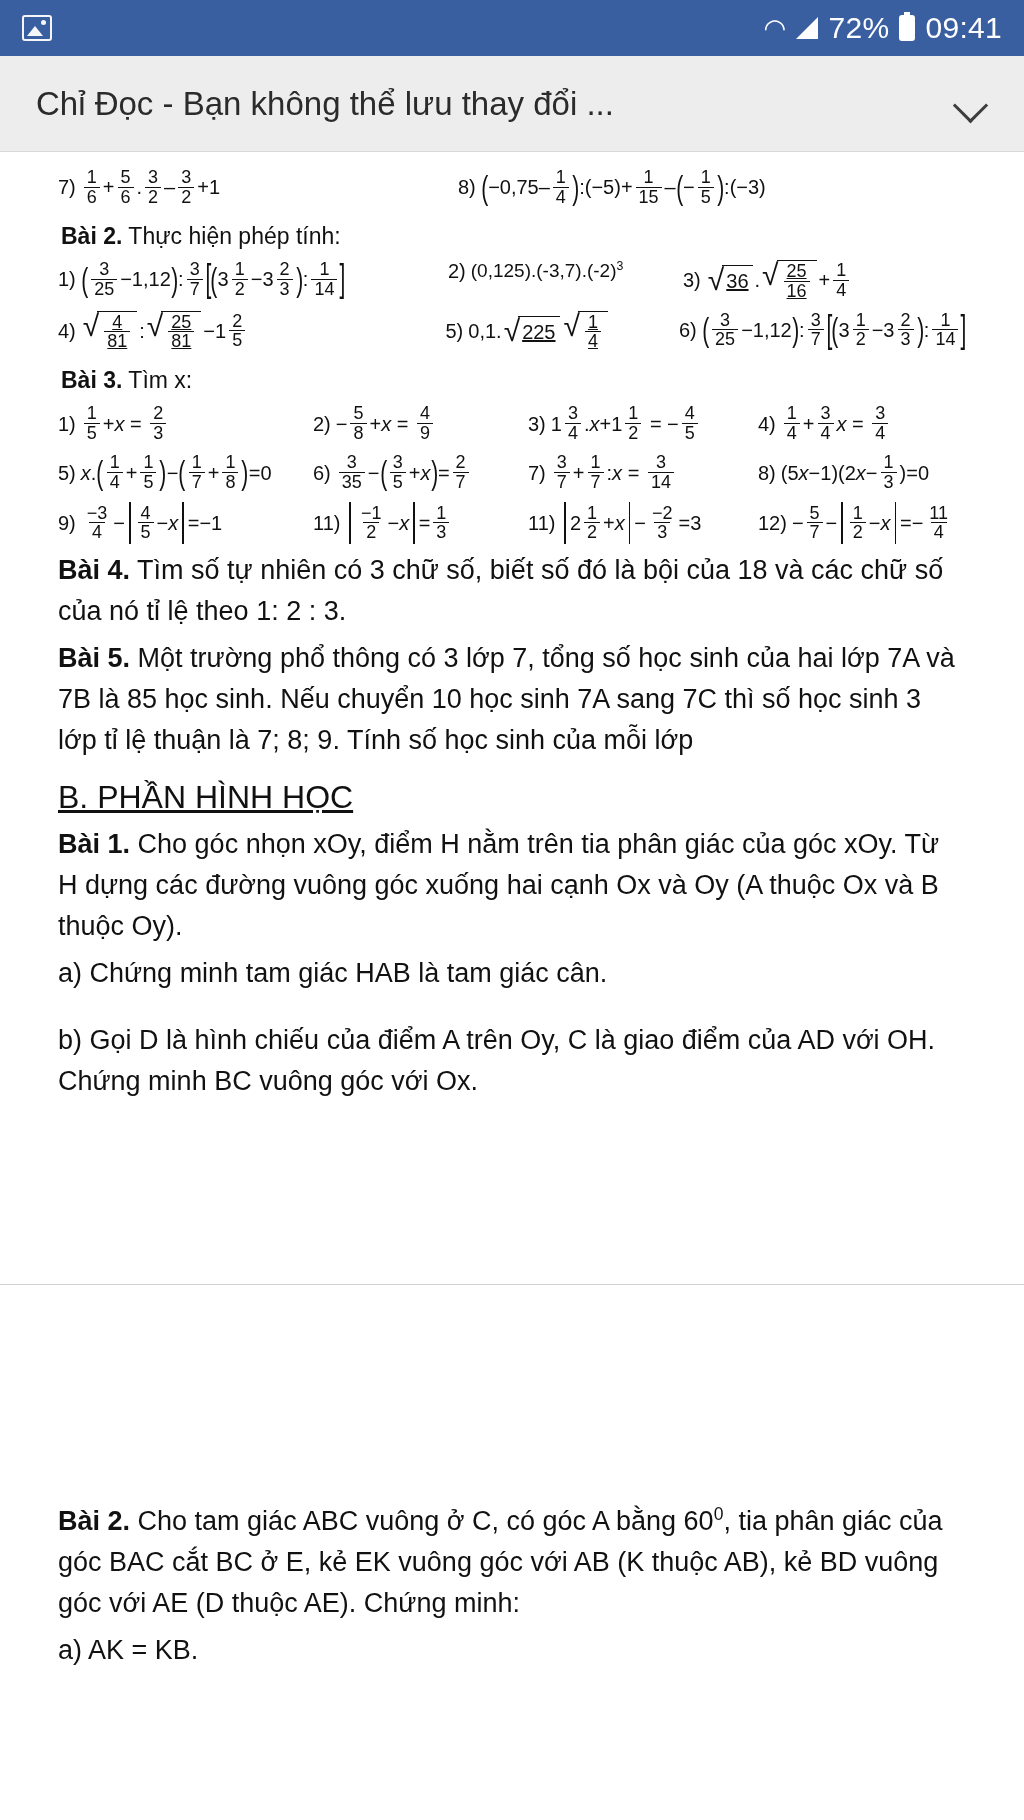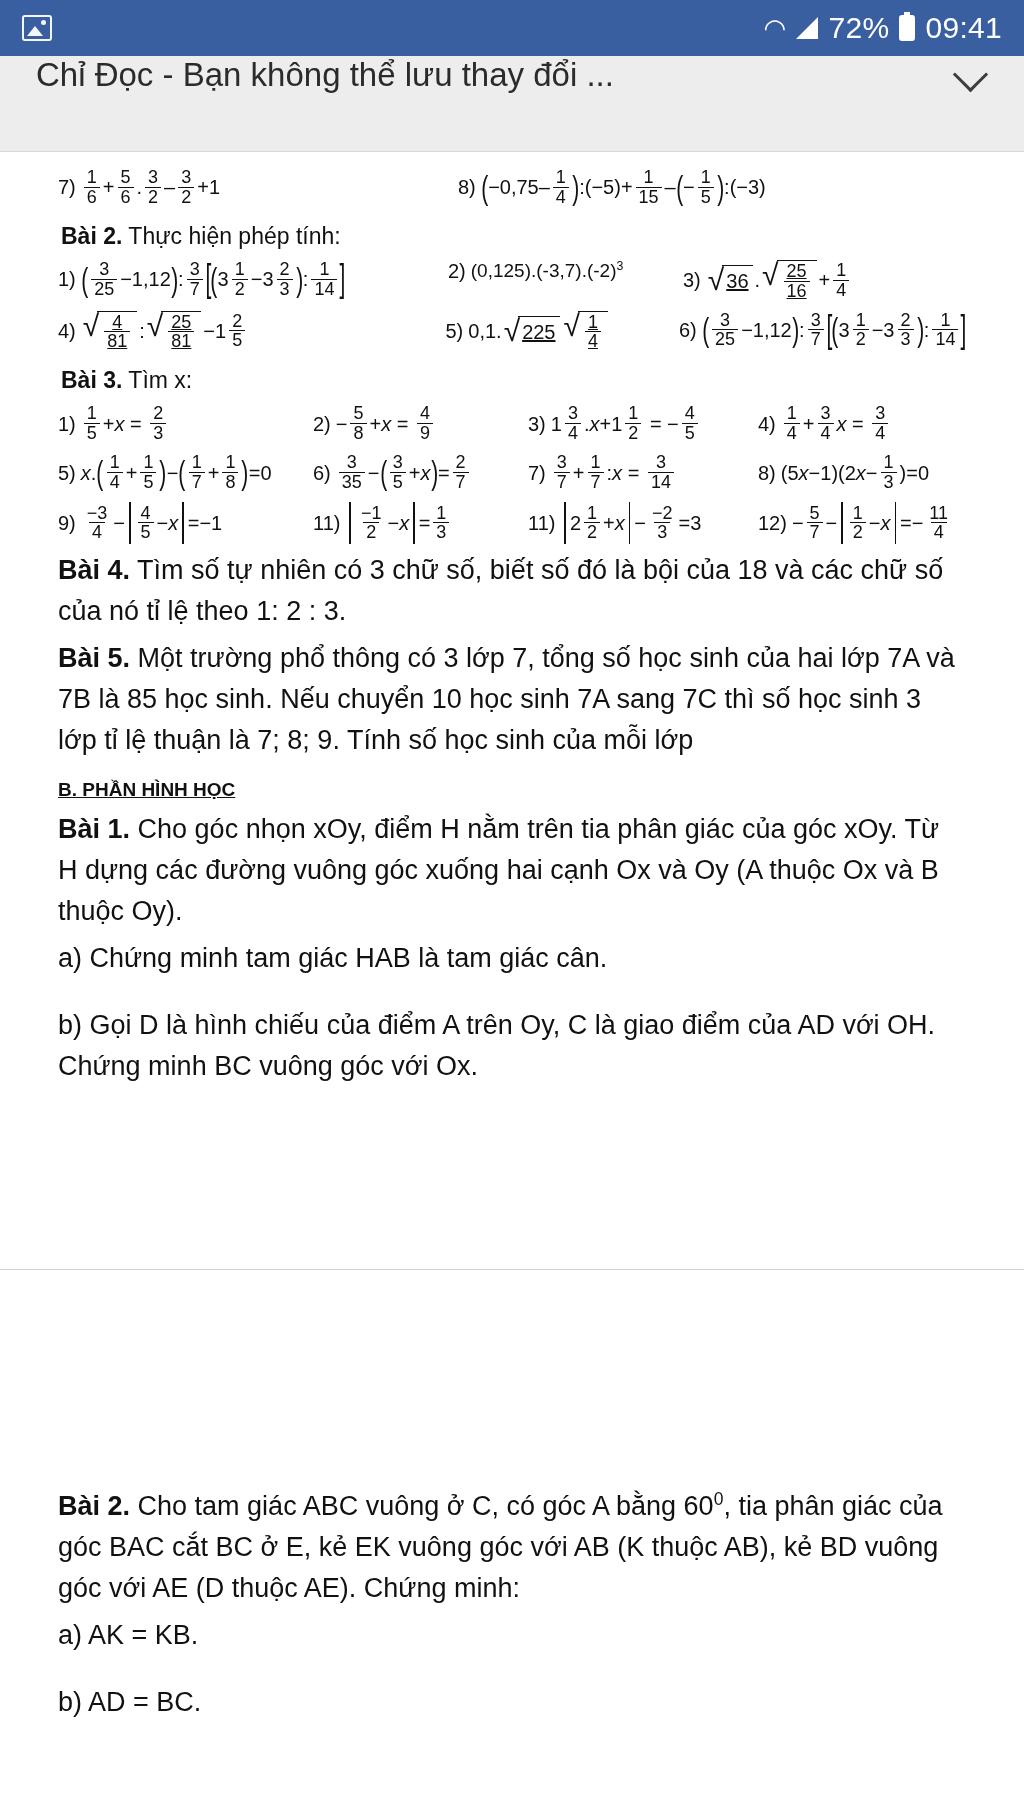--- a/index.html
+++ b/index.html
@@ -81,21 +81,21 @@
     background: #ffffff;
   }
   .batt-pct { font-size: 30px; }
   .clock { font-size: 30px; }
 
   
   .app-bar {
     height: 96px;
     background: #ededed;
     display: flex;
-    align-items: flex-start;
+    align-items: center;
     padding: 0 36px;
     border-bottom: 1px solid #d8d8d8;
   }
   .app-title {
     font-size: 33px;
     color: #2b2b2b;
     white-space: nowrap;
     overflow: hidden;
     text-overflow: ellipsis;
     flex: 1;
@@ -142,22 +142,22 @@
     font-weight: 400;
   }
   .head b { font-weight: 700; }
   .para {
     font-size: 27px;
     line-height: 1.52;
     margin: 6px 0;
   }
   .para b { font-weight: 700; }
   .section-title {
-    font-size: 19px;
-    font-weight: 700;
+    font-size: 32px;
+    font-weight: 400;
     text-decoration: underline;
     margin: 18px 0 8px;
   }
 
   
   .frac {
     display: inline-flex;
     flex-direction: column;
     align-items: center;
     vertical-align: middle;
@@ -575,16 +575,15 @@
     <div class="divider"></div>
     <div class="gap"></div>
     <div class="gap-sm"></div>
 
     <div class="page">
       <div class="para">
         <b>Bài 2.</b>
         <span>Cho tam giác ABC vuông ở C, có góc A bằng 60</span><sup>0</sup><span>, tia phân giác của góc BAC cắt BC ở E, kẻ EK vuông góc với AB (K thuộc AB), kẻ BD vuông góc với AE (D thuộc AE). Chứng minh:</span>
       </div>
       <div class="para">a) AK = KB.</div>
-      <div class="para" style="margin-top:26px">b) AD = BC.</div>
     </div>
   </div>
 </div>
 
 </body></html>

